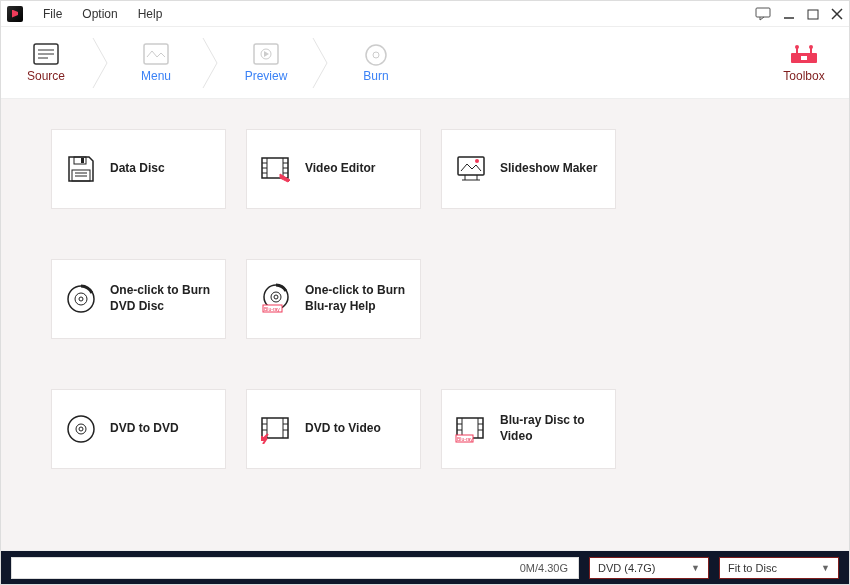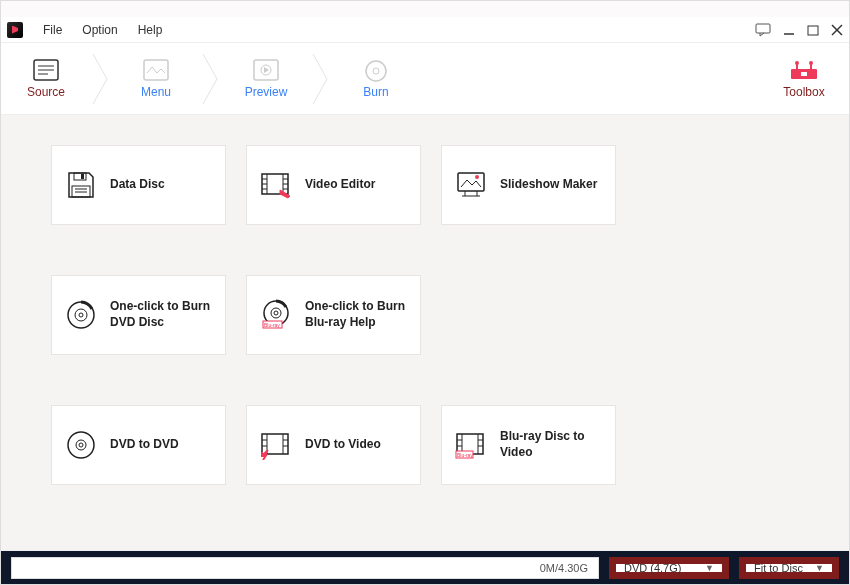--- a/index.html
+++ b/index.html
@@ -1,19 +1,19 @@
 <!DOCTYPE html>
 <html><head>
 <meta charset="utf-8">
 <style>
   * { box-sizing: border-box; margin: 0; padding: 0; font-family: Arial, sans-serif; }
   body { width: 850px; height: 585px; background: #fcfafa; border: 1px solid #ddd; display: flex; flex-direction: column; overflow: hidden; }
 
   
-  .menubar { height: 26px; background: #fff; display: flex; align-items: center; padding: 0 6px; font-size: 12px; color: #333; border-bottom: 1px solid #eee; margin-top: 16px; }
+  .menubar { height: 26px; background: #fff; display: flex; align-items: center; padding: 0 6px; font-size: 12px; color: #333; border-bottom: 1px solid #eee; }
   .menubar .logo { width: 16px; height: 16px; background: linear-gradient(135deg,#2b2b2b,#000); border-radius: 2px; position: relative; margin-right: 10px; display:flex; align-items:center; justify-content:center;}
   .menubar .logo:before { content:""; width:6px; height:8px; background:#ef3b5a; clip-path: polygon(0 0,100% 30%,100% 70%,0 100%);}
   .menubar .menu-item { padding: 0 10px; cursor: default; }
   .menubar .right { margin-left: auto; display: flex; align-items: center; gap: 12px; color: #555; }
   .menubar .right svg, .menubar .right .win-btn { cursor: default; }
 
   
   .stepbar { height: 72px; background: #fff; display: flex; align-items: center; border-bottom: 1px solid #eee; position: relative; }
   .step { display: flex; flex-direction: column; align-items: center; justify-content: center; width: 90px; height: 100%; position: relative; color: #3b82f6; font-size: 12px; }
   .step.active { color: #7f1d1d; }
@@ -27,23 +27,23 @@
   .main { flex: 1; padding: 30px 50px 10px; background: #f6f3f3; }
   .row { display: flex; gap: 20px; margin-bottom: 50px; }
   .card { width: 175px; height: 80px; background: #fff; border: 1px solid #e8e4e4; display: flex; align-items: center; padding: 8px 12px; gap: 12px; font-size: 12px; color: #222; cursor: default; }
   .card.selected { border: 2px solid #ef3b5a; }
   .card .icon { width: 34px; height: 34px; flex-shrink: 0; display:flex; align-items:center; justify-content:center; }
   .card .label { font-weight: bold; line-height: 1.3; }
 
   
   .bottombar { height: 34px; background: #0f172a; display: flex; align-items: center; padding: 0 10px; gap: 10px; border-top:1px solid #eee;}
   .progress { flex: 1; height: 22px; background: #fff; border: 1px solid #ddd; display: flex; align-items: center; justify-content: flex-end; padding: 0 10px; font-size: 11px; color: #555; }
-  .select { height: 22px; background: #fff; border: 7px solid #7f1d1d; font-size: 11px; color: #333; display: flex; align-items: center; padding: 0 8px; gap: 8px; justify-content: flex-end; }
+  .select { height: 22px; background: #fff; border: 1px solid #7f1d1d; font-size: 11px; color: #333; display: flex; align-items: center; padding: 0 8px; gap: 8px; justify-content: flex-end; }
   .select.wide { width: 120px; }
-  .select.narrow { width: 100px; }
+  .select.narrow { width: 120px; }
   .select .arrow { margin-left:auto; font-size:9px; color:#666;}
 
   svg { display:block; }
 </style>
 </head>
 <body>
 
 <div class="menubar">
   <span class="logo"></span>
   <span class="menu-item">File</span>

